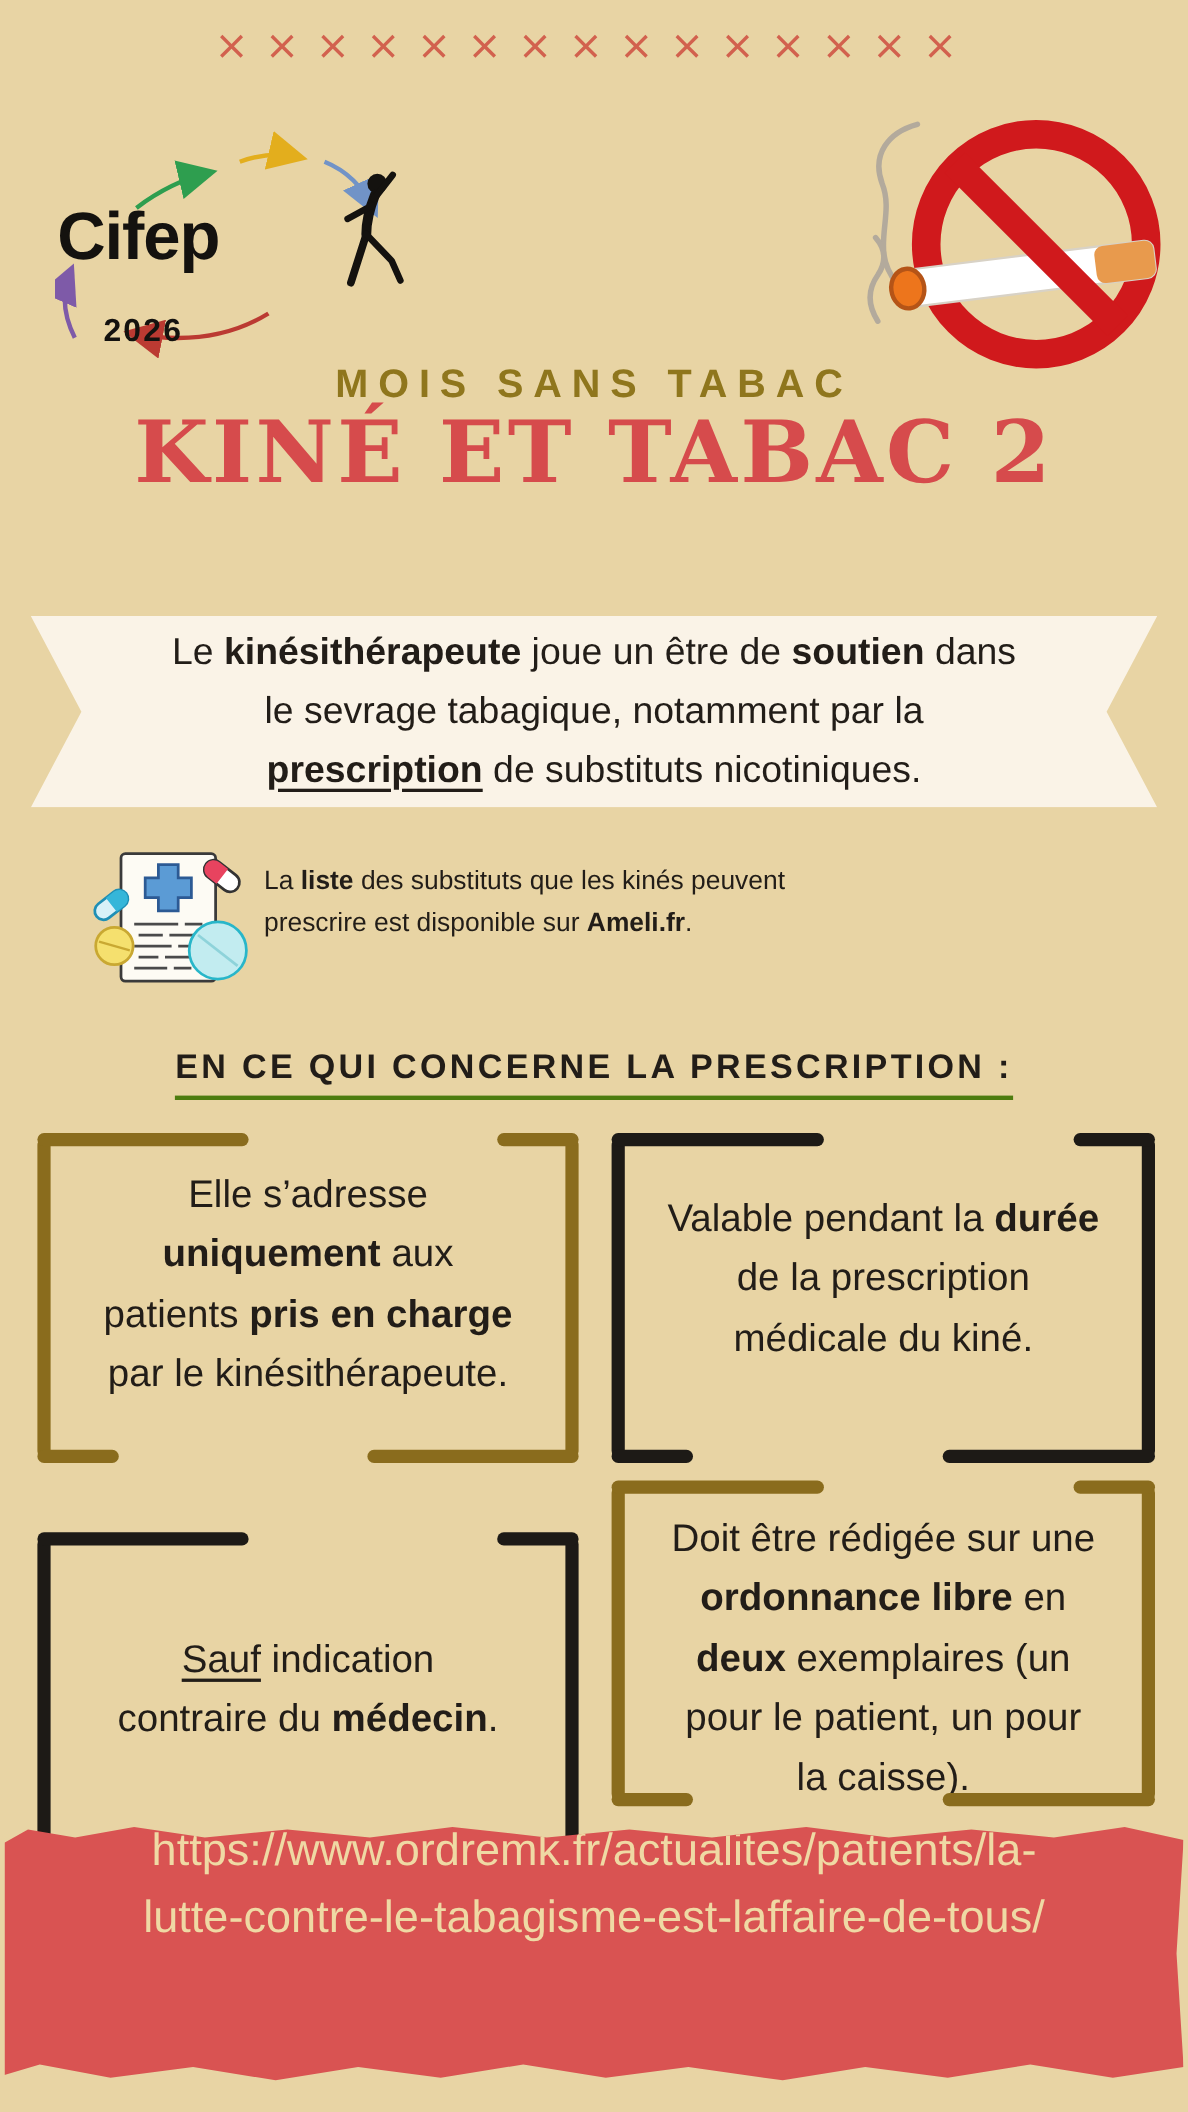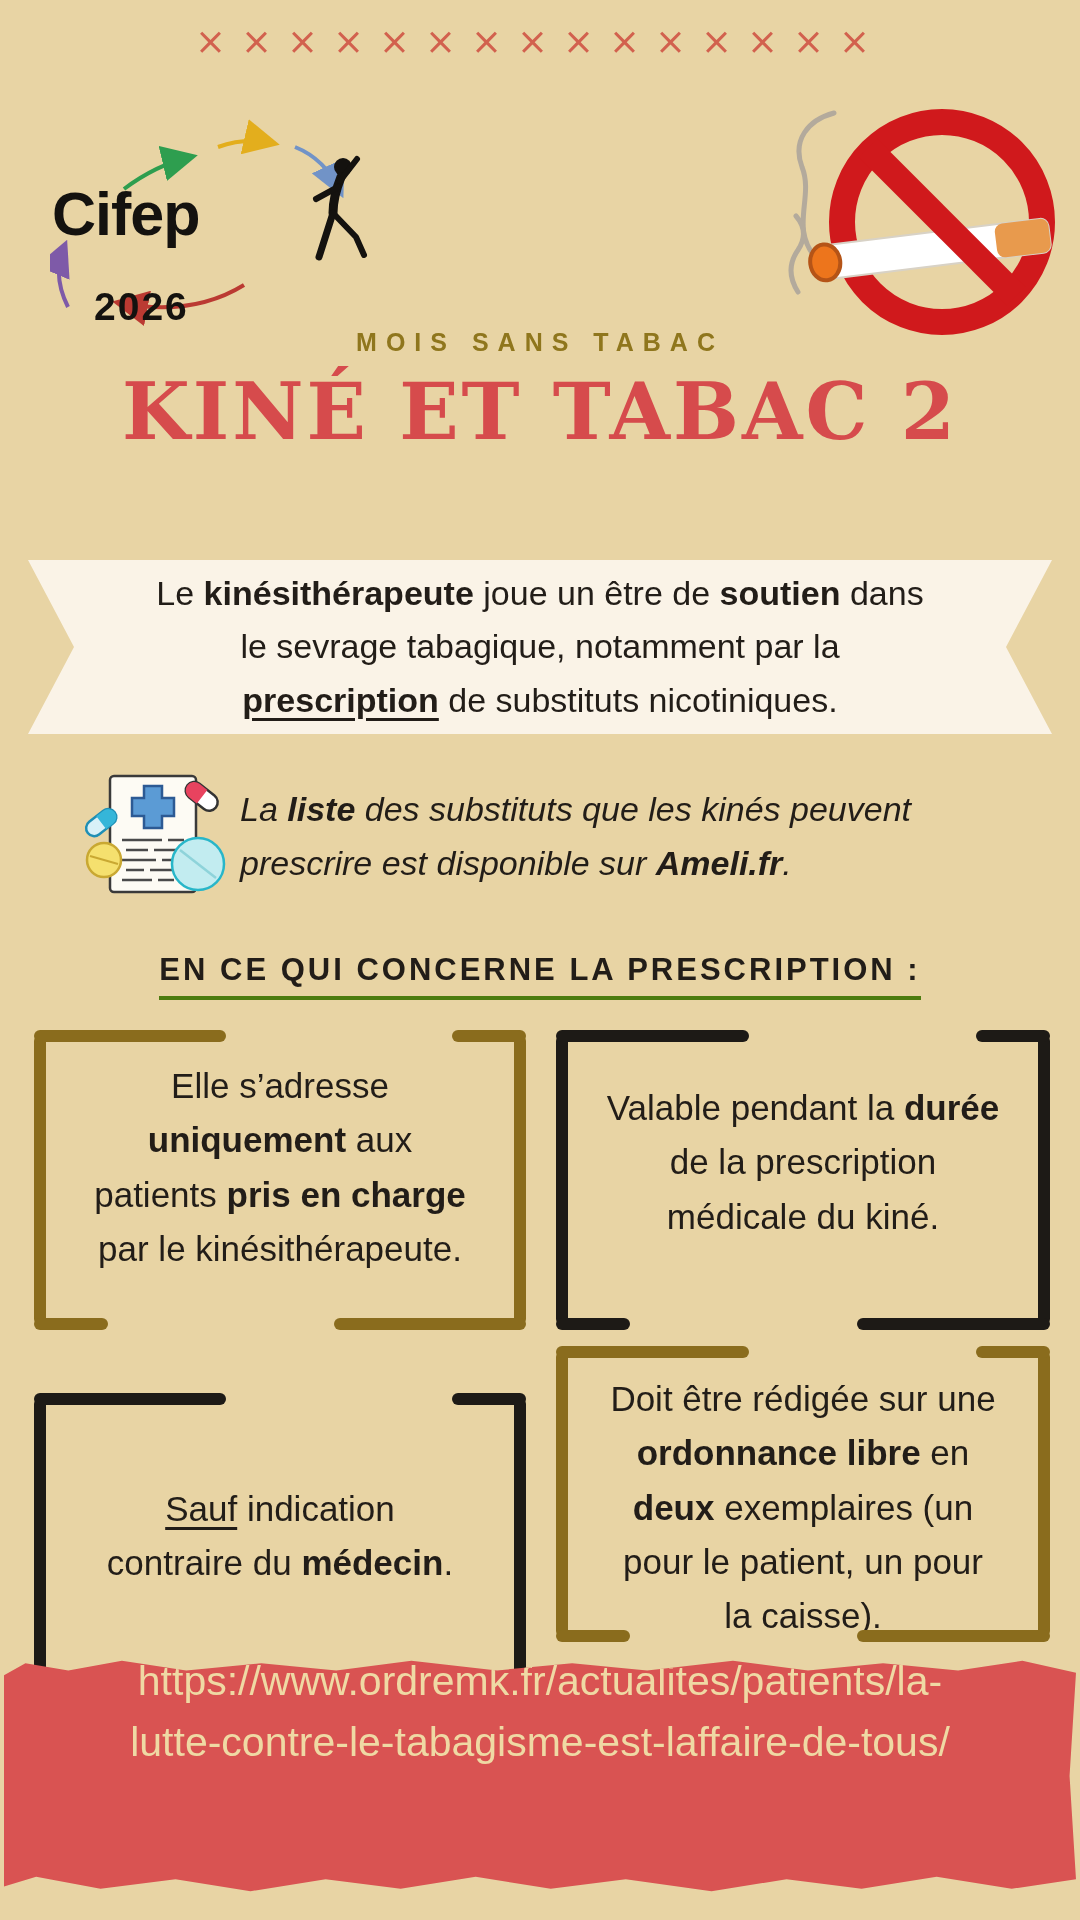--- a/index.html
+++ b/index.html
@@ -10,38 +10,38 @@
   }
   .abs{position:absolute;}
   
   .x-row{top:20px;left:0;width:100%;text-align:center;
     font-family:"DejaVu Sans",sans-serif;font-size:37px;color:#d2614e;
     letter-spacing:15px;font-weight:400;}
   
   .logo{left:50px;top:95px;width:330px;height:245px;}
   .logo-word{position:absolute;left:2px;top:84px;font-size:61px;font-weight:700;
     letter-spacing:-1px;color:#14120f;}
-  .logo-year{position:absolute;left:44px;top:190px;font-size:39px;font-weight:600;
+  .logo-year{position:absolute;left:44px;top:190px;font-size:29px;font-weight:600;
     letter-spacing:2px;color:#14120f;}
   .logo-figure{position:absolute;left:252px;top:58px;}
   .logo-arrows{position:absolute;left:0;top:0;}
   
-  .kicker{top:328px;left:0;width:100%;text-align:center;font-size:25px;font-weight:700;
+  .kicker{top:328px;left:0;width:100%;text-align:center;font-size:36px;font-weight:700;
     letter-spacing:9px;color:#8f761d;}
   .title{top:366px;left:0;width:100%;text-align:center;
     font-family:"DejaVu Serif",serif;font-weight:700;font-size:78px;
     letter-spacing:3px;color:#d64b4c;}
   
   .ribbon{left:28px;right:28px;top:560px;height:174px;background:#faf3e7;
     clip-path:polygon(0 0,100% 0,calc(100% - 46px) 50%,100% 100%,0 100%,46px 50%);
     display:flex;align-items:center;justify-content:center;text-align:center;
     font-size:34px;line-height:1.56;}
   
-  .note-text{left:240px;top:782px;width:790px;font-style:italic;
-    font-size:34px;line-height:1.6;}
+  .note-text{left:240px;top:782px;width:790px;
+    font-size:24px;line-height:1.6;}
   .rx-icon{left:78px;top:768px;}
   
   .section-heading{top:952px;left:0;width:100%;text-align:center;}
   .section-heading span{display:inline-block;font-size:31px;font-weight:700;
     letter-spacing:3px;border-bottom:4px solid #4d7c0f;padding-bottom:8px;}
   
   .bracket-box{display:flex;align-items:center;justify-content:center;
     text-align:center;font-size:35px;line-height:1.55;padding:20px 30px;box-sizing:border-box;}
   .bar{position:absolute;border-radius:6px;}
   .v-l{left:0;top:5px;bottom:5px;width:12px;}

